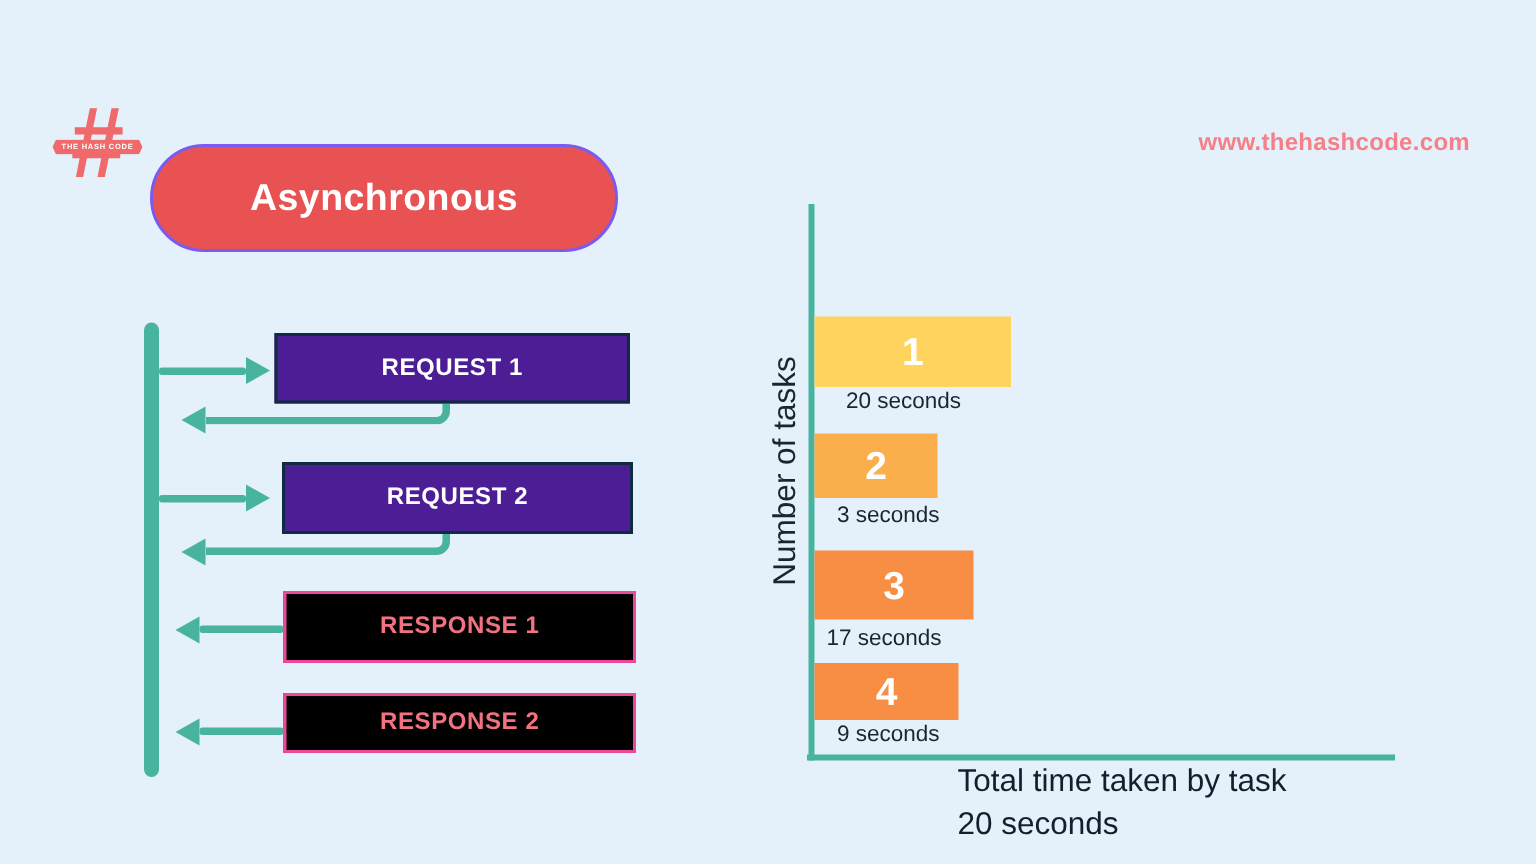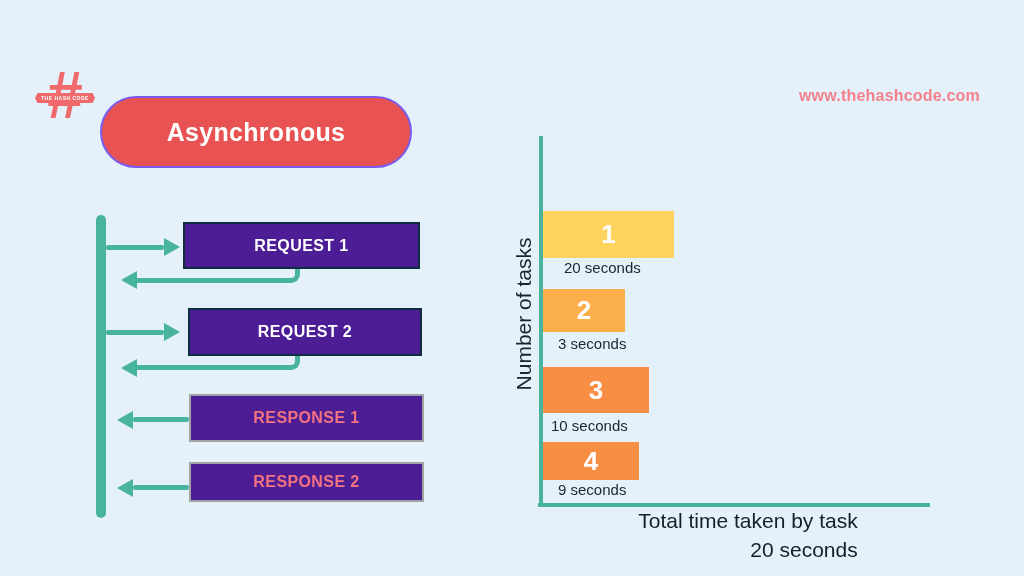--- a/index.html
+++ b/index.html
@@ -49,21 +49,21 @@
   .elbow {
     position:absolute; left:137px; width:163px; height:14px;
     border-right:5px solid #48B39F; border-bottom:5px solid #48B39F;
     border-bottom-right-radius:9px;
   }
   .box {
     position:absolute; display:flex; align-items:center; justify-content:center;
     font-weight:700; font-size:16px; letter-spacing:0.4px;
   }
   .box.request  { background:#4c1d95; border:2px solid #0F2B3F; color:#FFFFFF; }
-  .box.response { background:#4c1d95; border:2px solid #a3a3a3; color:#F2737F; }
+  .box.response { background:#000000; border:2px solid #ec4899; color:#F2737F; }
   .box.b1 { left:183px; top:222px; width:237px; height:47px; }
   .box.b2 { left:188px; top:308px; width:234px; height:48px; }
   .box.b3 { left:189px; top:394px; width:235px; height:48px; }
   .box.b4 { left:189px; top:462px; width:235px; height:40px; }
 
   
   .axis { position:absolute; background:#48B39F; }
   .y-axis { left:539px; top:136px; width:4px; height:371px; }
   .x-axis { left:538px; top:503px; width:392px; height:4px; }
   .y-label {
@@ -79,21 +79,21 @@
   .bar.i1 { left:543px; top:289px; width:82px;  height:43px; }
   .bar.i2 { left:543px; top:367px; width:106px; height:46px; }
   .bar.i3 { left:543px; top:442px; width:96px;  height:38px; }
   .caption { position:absolute; left:558px; font-size:15px; color:#1A2530; }
   .caption.c0 { top:259px; left:564px; }
   .caption.c1 { top:335px; }
   .caption.c2 { top:417px; left:551px; }
   .caption.c3 { top:481px; }
   .x-label {
     position:absolute; left:748px; top:506px; transform:translateX(-50%);
-    text-align:right; font-size:21px; color:#12202E; line-height:29px;
+    text-align:left; font-size:21px; color:#12202E; line-height:29px;
     white-space:nowrap;
   }
 </style>
 </head>
 <body>
 
 <div class="stage">
 
   <div class="logo">
     <span class="hash">#</span>
@@ -149,21 +149,21 @@
   <div class="caption c0">20 seconds</div>
 
   <div class="bar i1" style="background: rgb(250, 174, 76);">
     <span>2</span>
   </div>
   <div class="caption c1">3 seconds</div>
 
   <div class="bar i2" style="background: rgb(248, 142, 67);">
     <span>3</span>
   </div>
-  <div class="caption c2">10 seconds</div>
+  <div class="caption c2">17 seconds</div>
 
   <div class="bar i3" style="background: rgb(248, 142, 67);">
     <span>4</span>
   </div>
   <div class="caption c3">9 seconds</div>
 
   <div class="x-label">
     <div>Total time taken by task</div>
     <div>20 seconds</div>
   </div>

